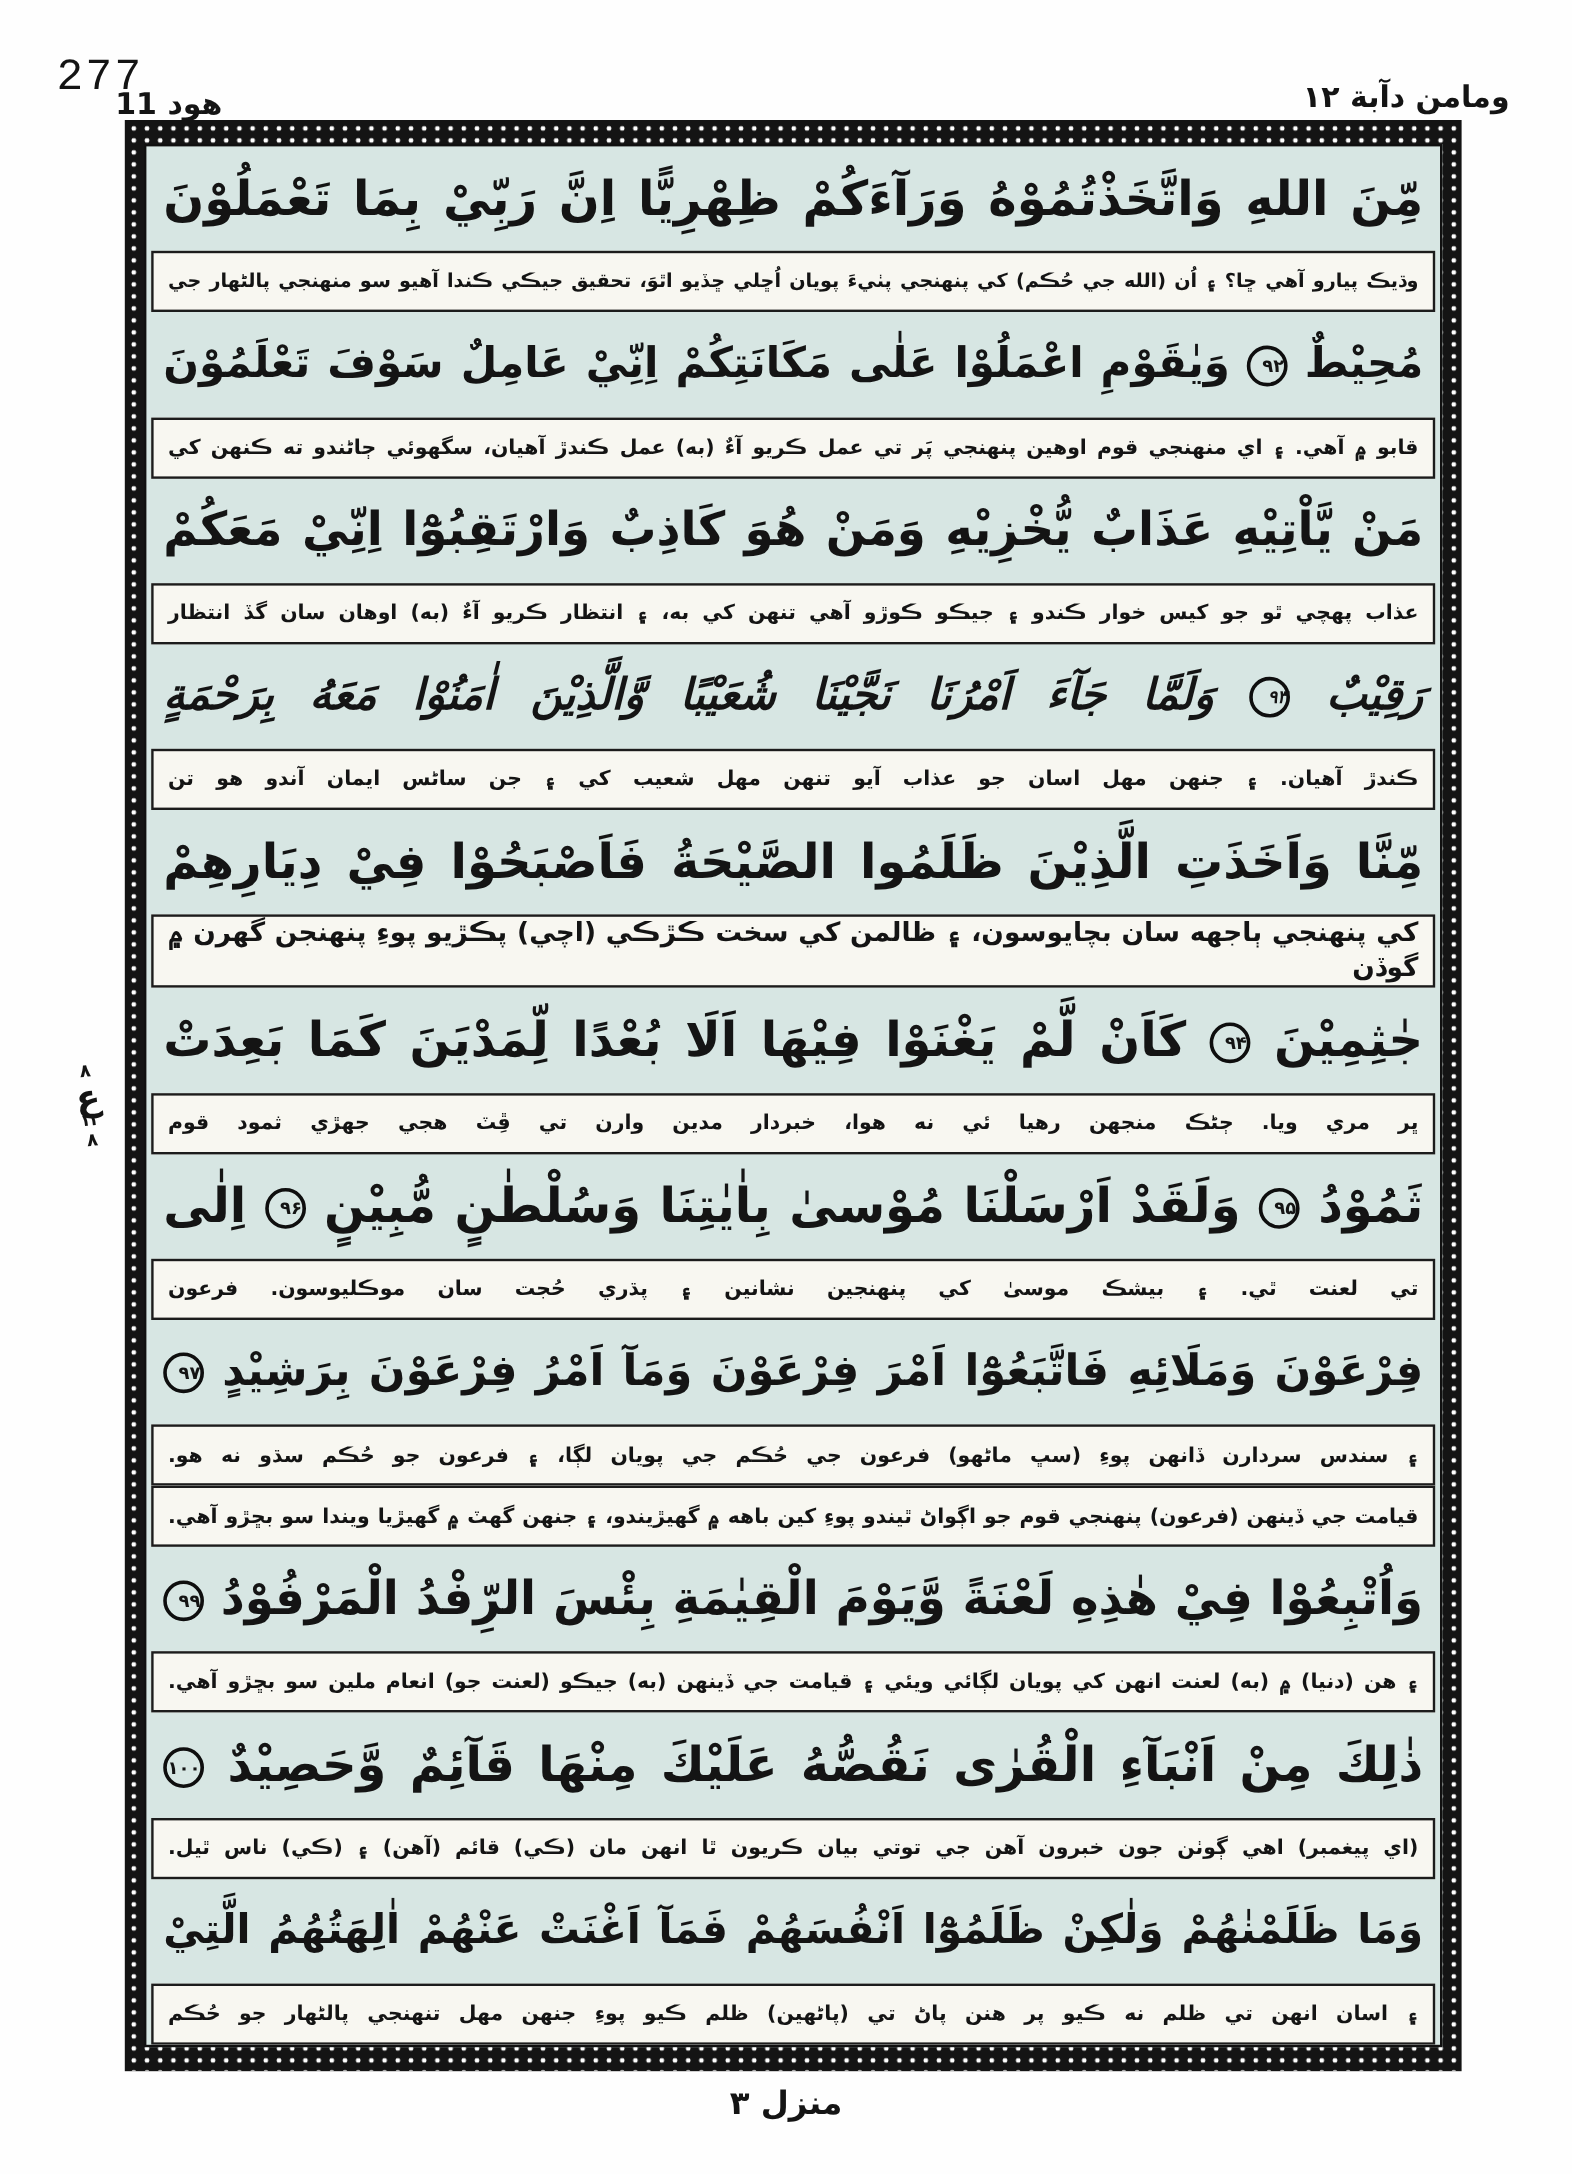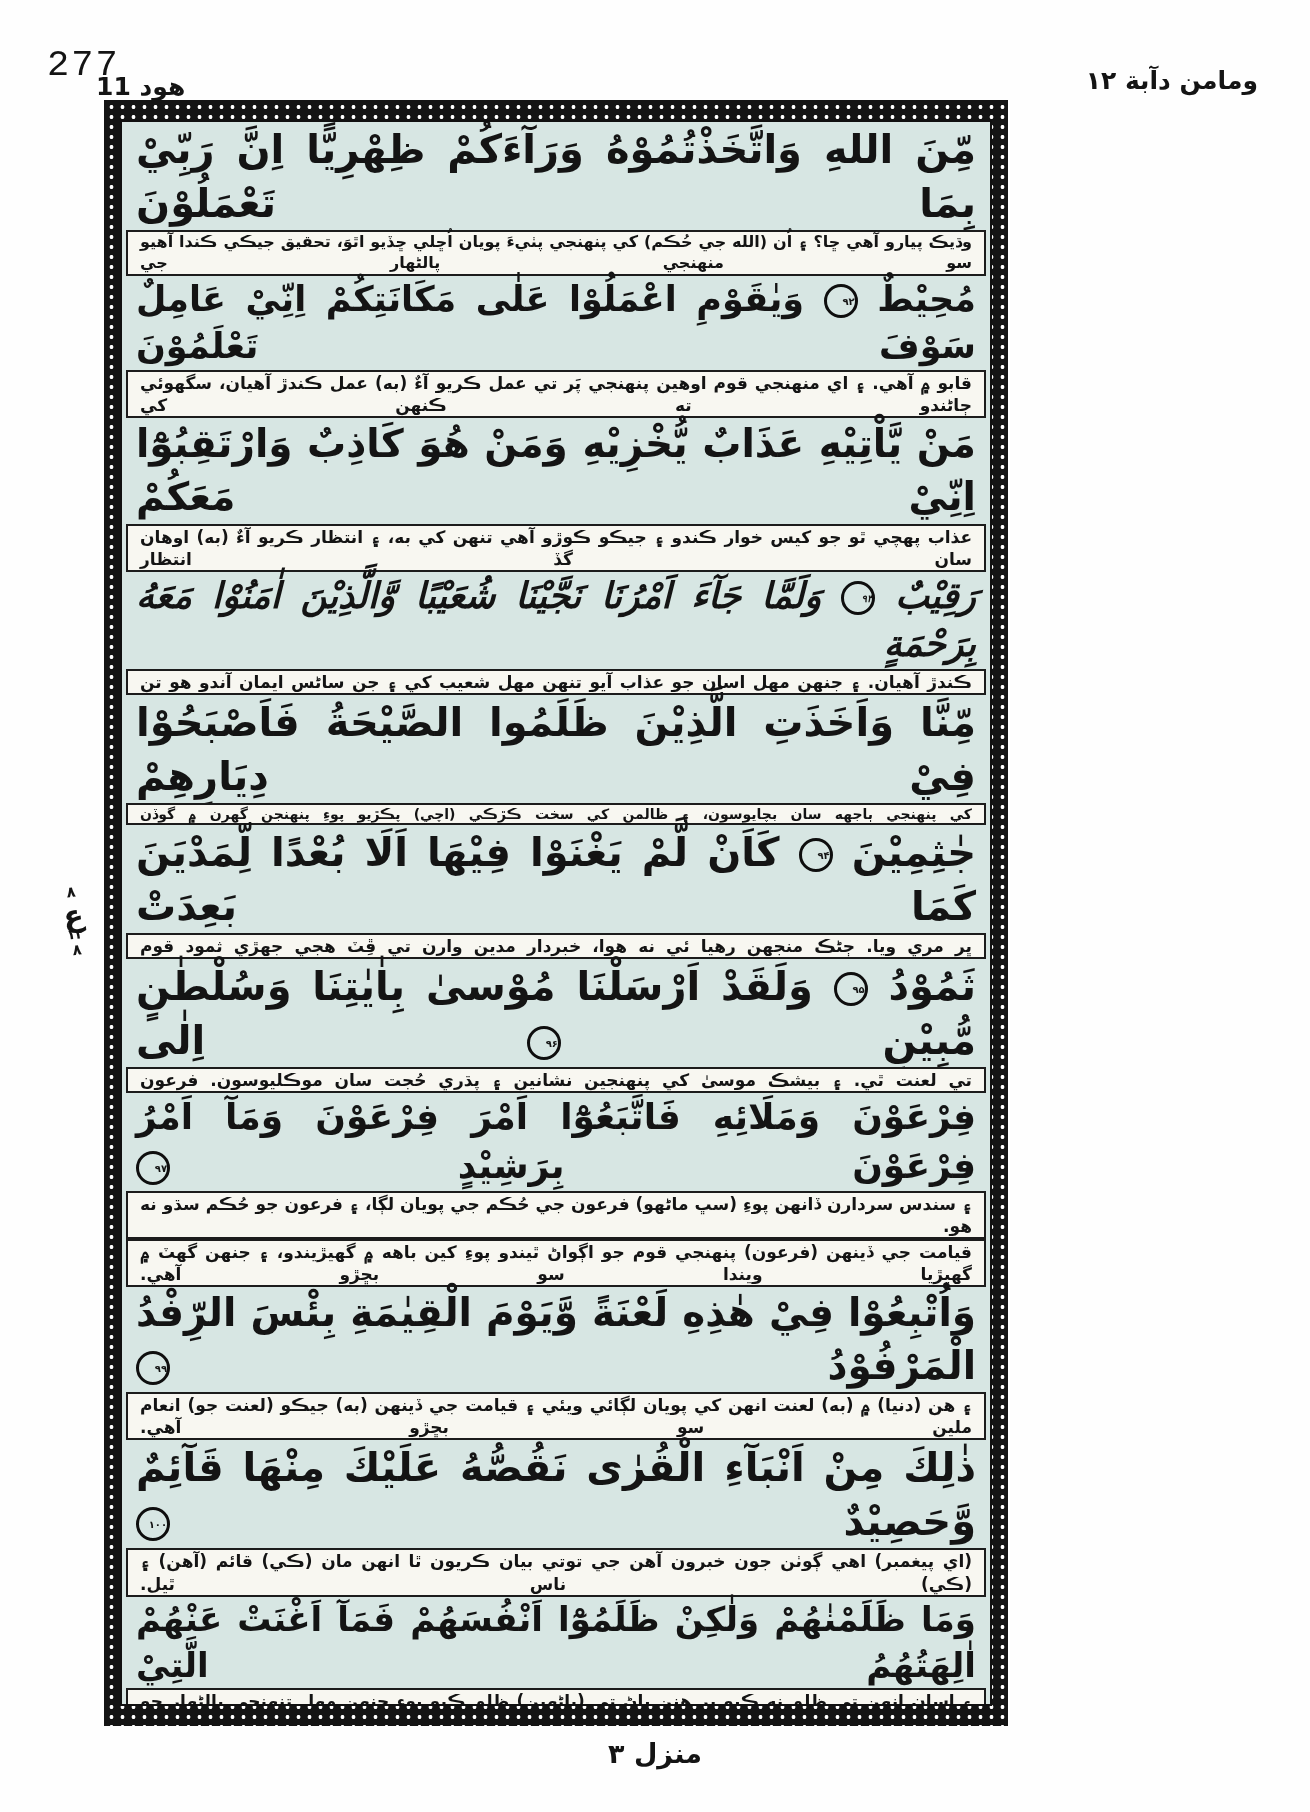--- a/index.html
+++ b/index.html
@@ -26,21 +26,21 @@
     position:absolute;top:44px;left:0;right:0;text-align:left;
     font-family:Liberation Mono, monospace;font-size:37px;letter-spacing:2px;padding-left:47px;
   }
   .hdr-right{
     position:absolute;top:66px;right:52px;
     font-size:25px;font-weight:bold;direction:rtl;
   }
 
   
   .frame{
-    position:absolute;left:104px;top:100px;width:904px;height:1626px;
+    position:absolute;left:104px;top:100px;width:1114px;height:1626px;
     padding:20px 16px;
     background-color:var(--frame-ink);
     background-image:radial-gradient(circle,#ffffff 1.7px,rgba(255,255,255,0) 2.2px);
     background-size:11px 10px;background-position:2px 2px;
   }
   .frame-inner{
     width:100%;height:100%;
     background:var(--ayah-band-bg);
     border:2px solid #101010;
     display:flex;flex-direction:column;overflow:hidden;
@@ -54,21 +54,21 @@
   .ayah-line{
     flex:1;width:100%;direction:rtl;
     font-weight:bold;line-height:1.35;
     text-align:justify;text-align-last:justify;
     -moz-text-align-last:justify;
   }
   .at{letter-spacing:0.5px;}
   .ayah-num{
     display:inline-block;width:34px;height:34px;
     border:3px solid #0e0e0e;border-radius:50%;
-    font-size:10px;line-height:29px;text-align:center;
+    font-size:15px;line-height:29px;text-align:center;
     vertical-align:middle;font-weight:bold;
     background:transparent;
   }
   .row-trans{
     flex:7 1 0;margin:0 4px;
     background:var(--translation-bg);
     border:2px solid #1c1c1c;
     display:flex;align-items:center;
     padding:0 12px;direction:rtl;
   }
@@ -159,21 +159,21 @@
   <div class="row-ayah">
     <div class="ayah-line" style="font-size: 40px;">
       <span class="at">مِّنَّا وَاَخَذَتِ الَّذِيْنَ ظَلَمُوا الصَّيْحَةُ فَاَصْبَحُوْا فِيْ دِيَارِهِمْ</span>
       
       
       
       
     </div>
   </div>
   <div class="row-trans">
-    <div class="trans-line" style="font-size: 14px;">کي پنهنجي ٻاجهه سان بچايوسون، ۽ ظالمن کي سخت ڪڙڪي (اچي) پڪڙيو پوءِ پنهنجن گهرن ۾ گوڏن</div>
+    <div class="trans-line" style="font-size: 22px;">کي پنهنجي ٻاجهه سان بچايوسون، ۽ ظالمن کي سخت ڪڙڪي (اچي) پڪڙيو پوءِ پنهنجن گهرن ۾ گوڏن</div>
   </div>
 
   <div class="row-ayah">
     <div class="ayah-line" style="font-size: 40px;">
       <span class="at">جٰثِمِيْنَ</span>
       <span class="ayah-num">۹۴</span>
       <span class="at">كَاَنْ لَّمْ يَغْنَوْا فِيْهَا اَلَا بُعْدًا لِّمَدْيَنَ كَمَا بَعِدَتْ</span>
       
       
     </div>

